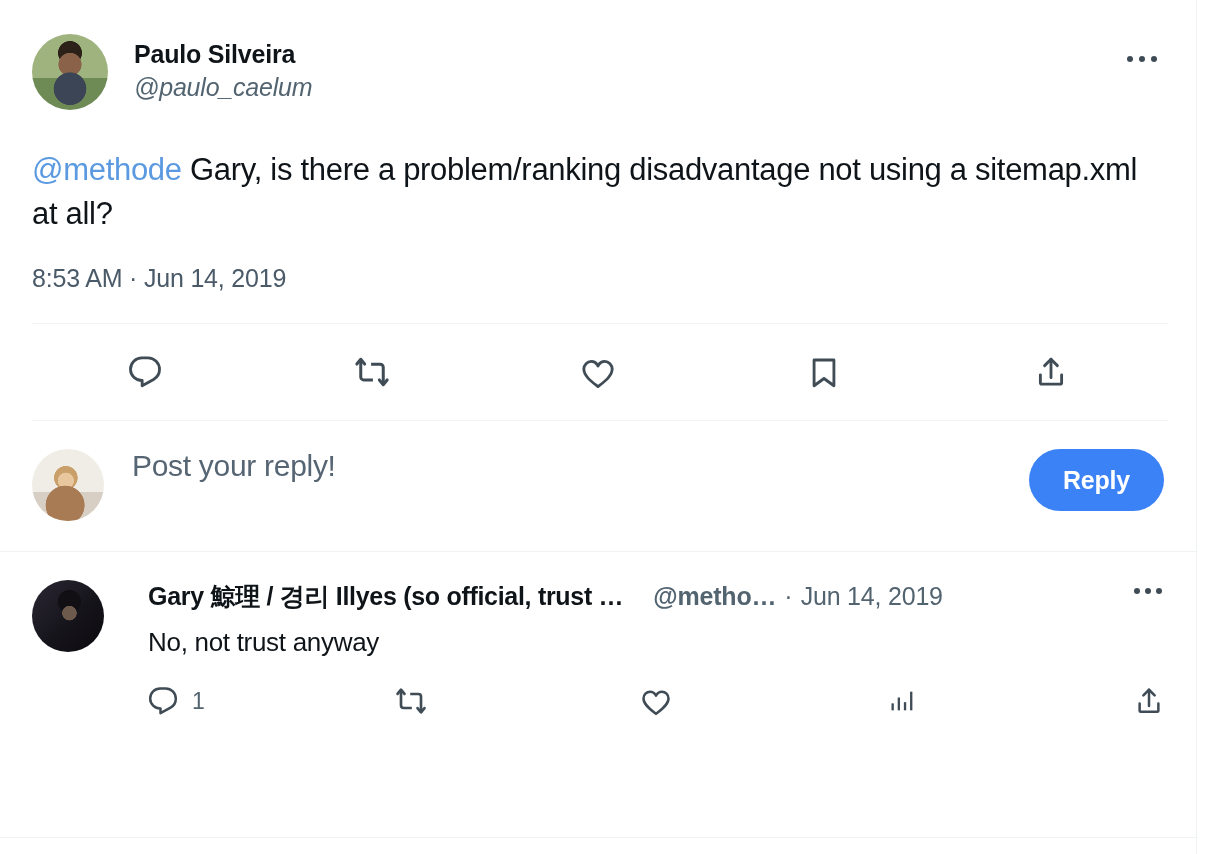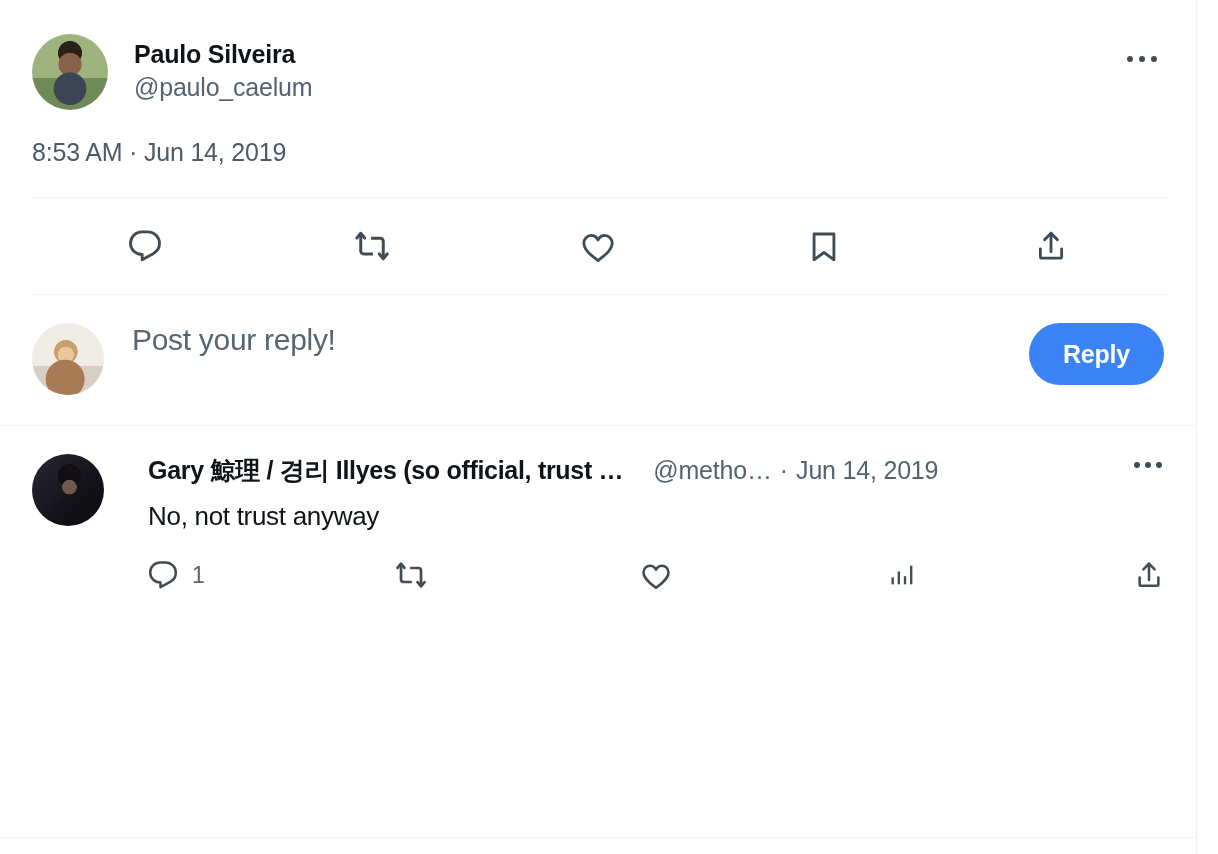--- a/index.html
+++ b/index.html
@@ -70,20 +70,21 @@
     color: #0f1419;
     line-height: 32px;
     letter-spacing: -0.2px;
   }
 
   .author-handle {
     font-size: 25px;
     color: #536471;
     line-height: 34px;
     letter-spacing: -0.2px;
+    font-style: italic;
   }
 
   .more-dots {
     position: absolute;
     right: -2px;
     top: 8px;
     width: 48px;
     height: 34px;
     display: flex;
     align-items: center;
@@ -199,20 +200,21 @@
     color: #0f1419;
     letter-spacing: -0.3px;
     white-space: nowrap;
   }
   .reply-handle {
     font-size: 25px;
     color: #536471;
     margin-left: 30px;
     letter-spacing: -0.2px;
     white-space: nowrap;
+    font-weight: bold;
   }
   .reply-sep {
     font-size: 25px;
     color: #536471;
     margin: 0 8px;
   }
   .reply-date {
     font-size: 25px;
     color: #536471;
     letter-spacing: -0.2px;
@@ -303,20 +305,21 @@
           <div class="author-name">Paulo Silveira</div>
           <div class="author-handle">@paulo_caelum</div>
         </div>
         <div class="more-dots">
           <span class="dot"></span>
           <span class="dot"></span>
           <span class="dot"></span>
         </div>
       </div>
 
+      <div class="tweet-text"><span class="mention">@methode</span><span> Gary, is there a problem/ranking disadvantage not using a sitemap.xml at all?</span></div>
 
       <div class="tweet-time">8:53 AM · Jun 14, 2019</div>
     </div>
 
     <div class="hr"></div>
 
     <div class="actions-main">
 
       <div class="act">
         <svg width="34" height="34" viewBox="0 0 24 24">

